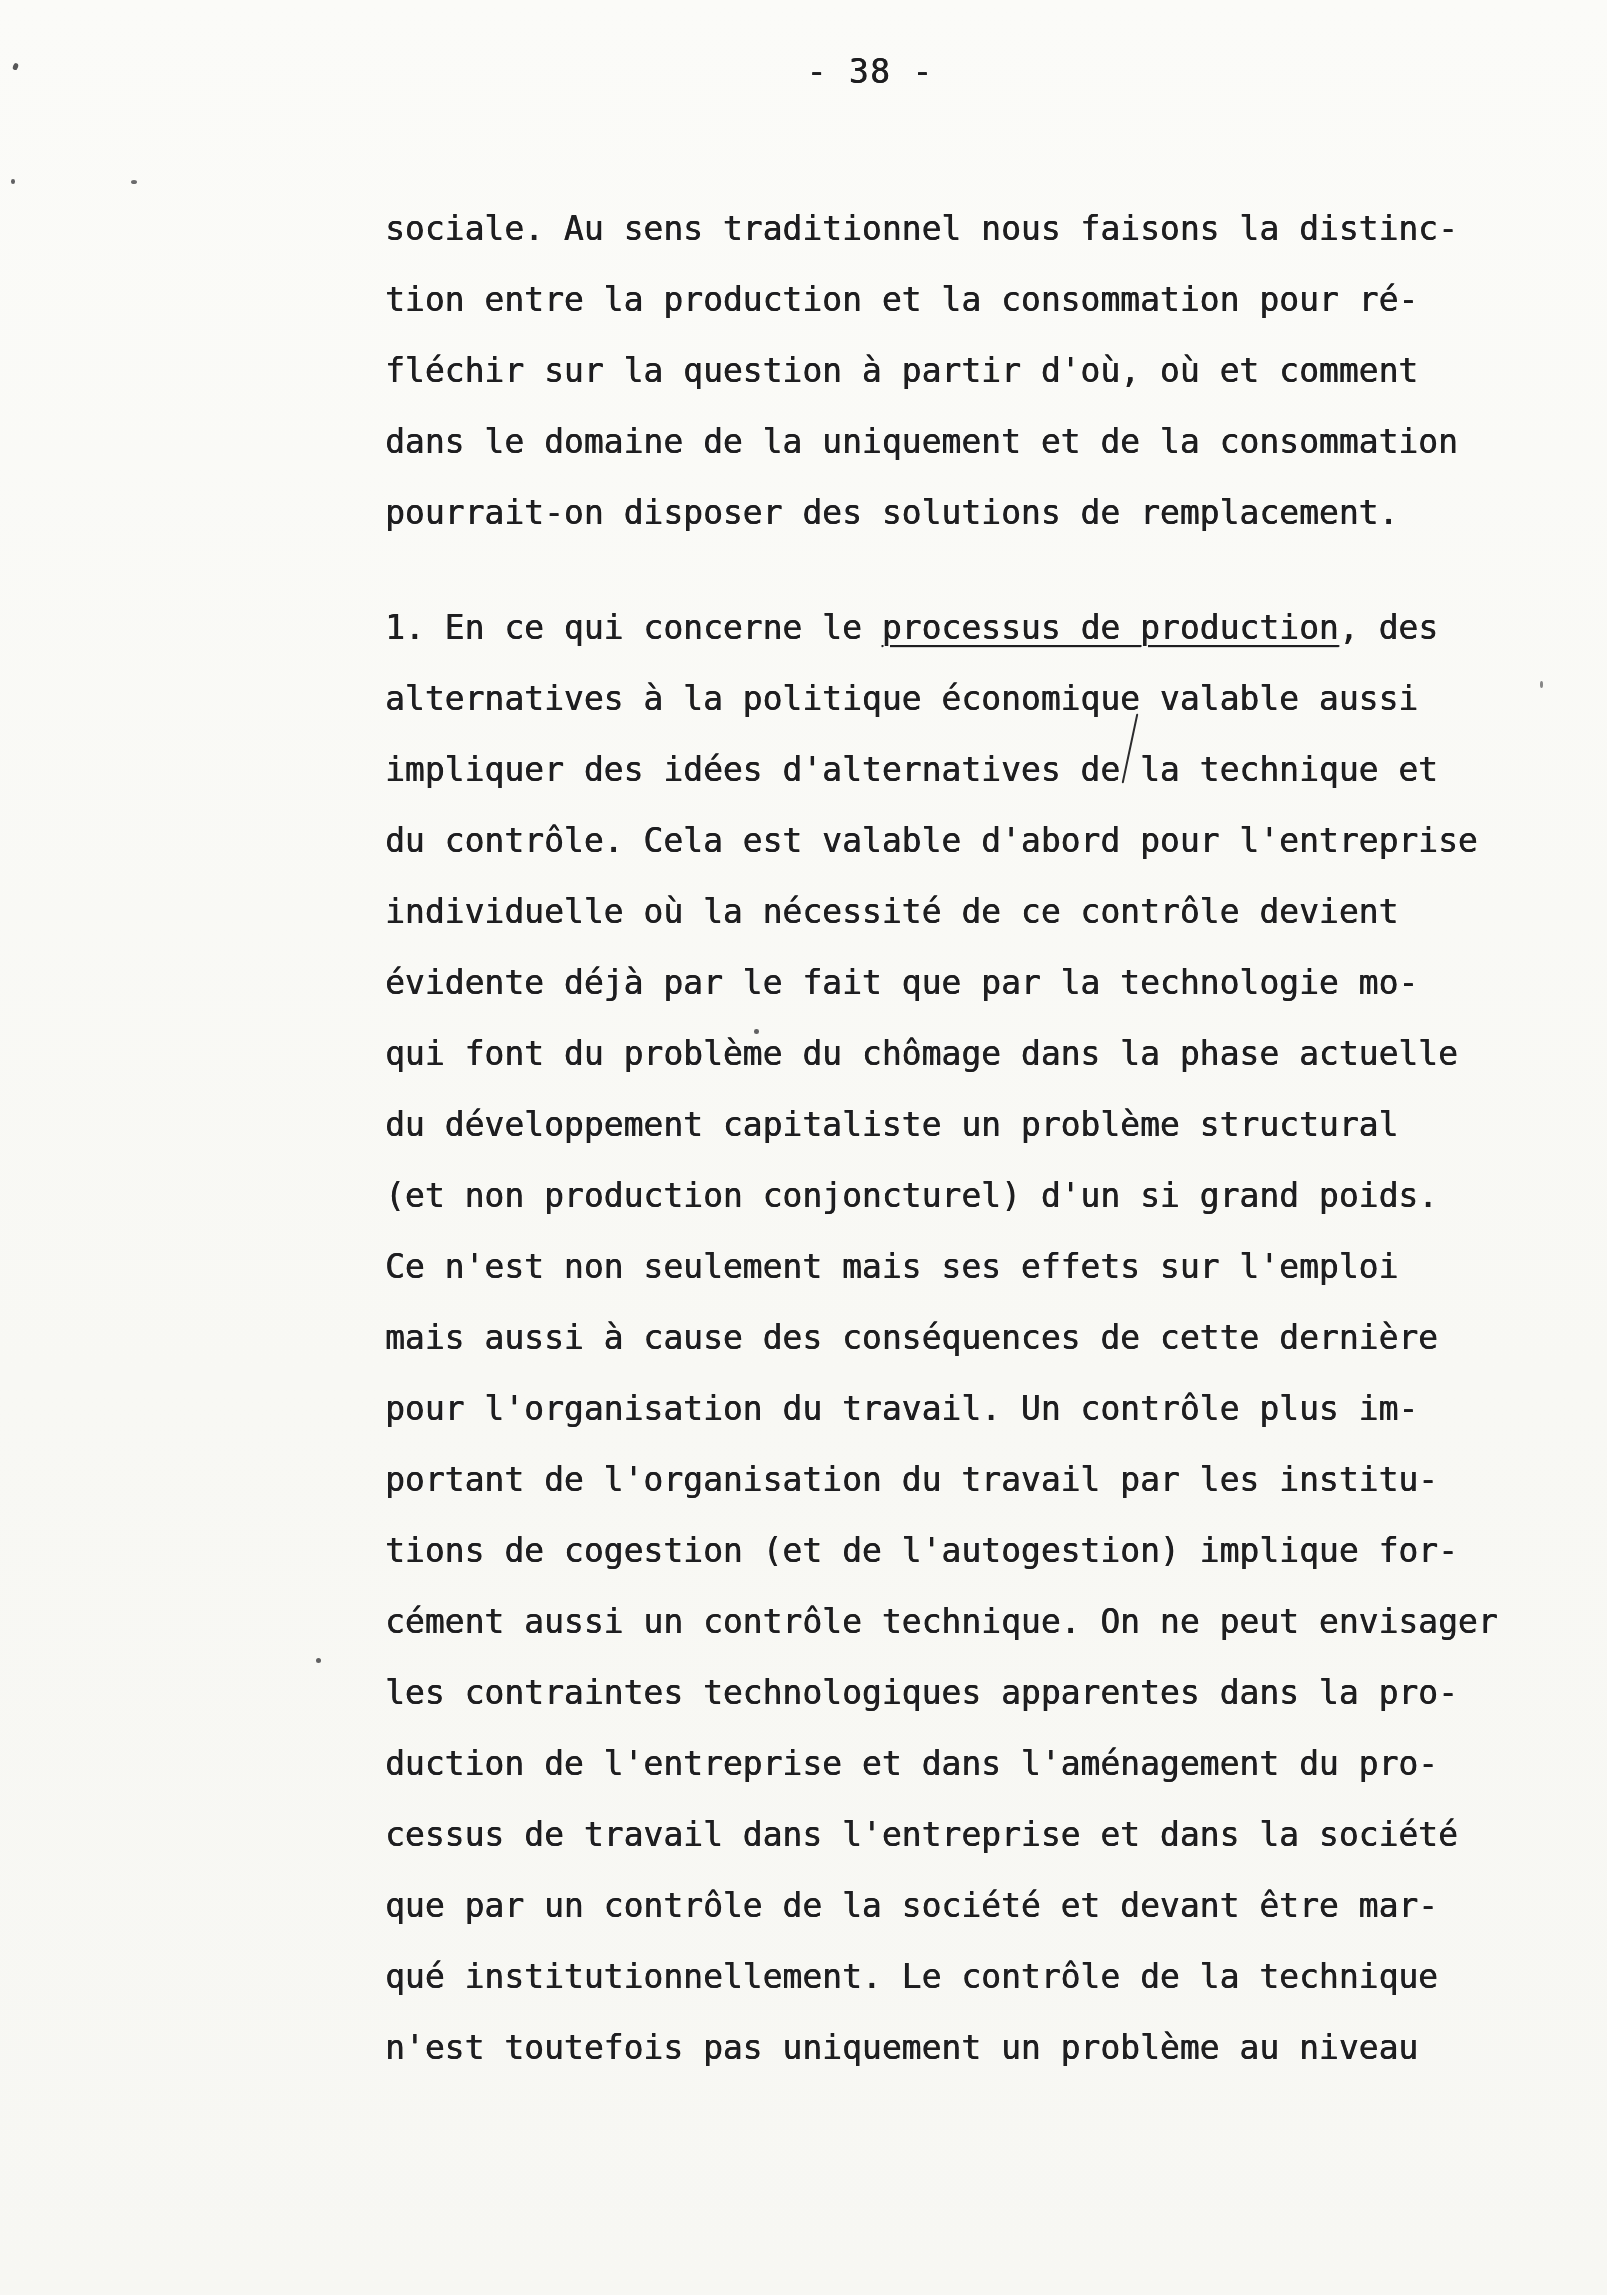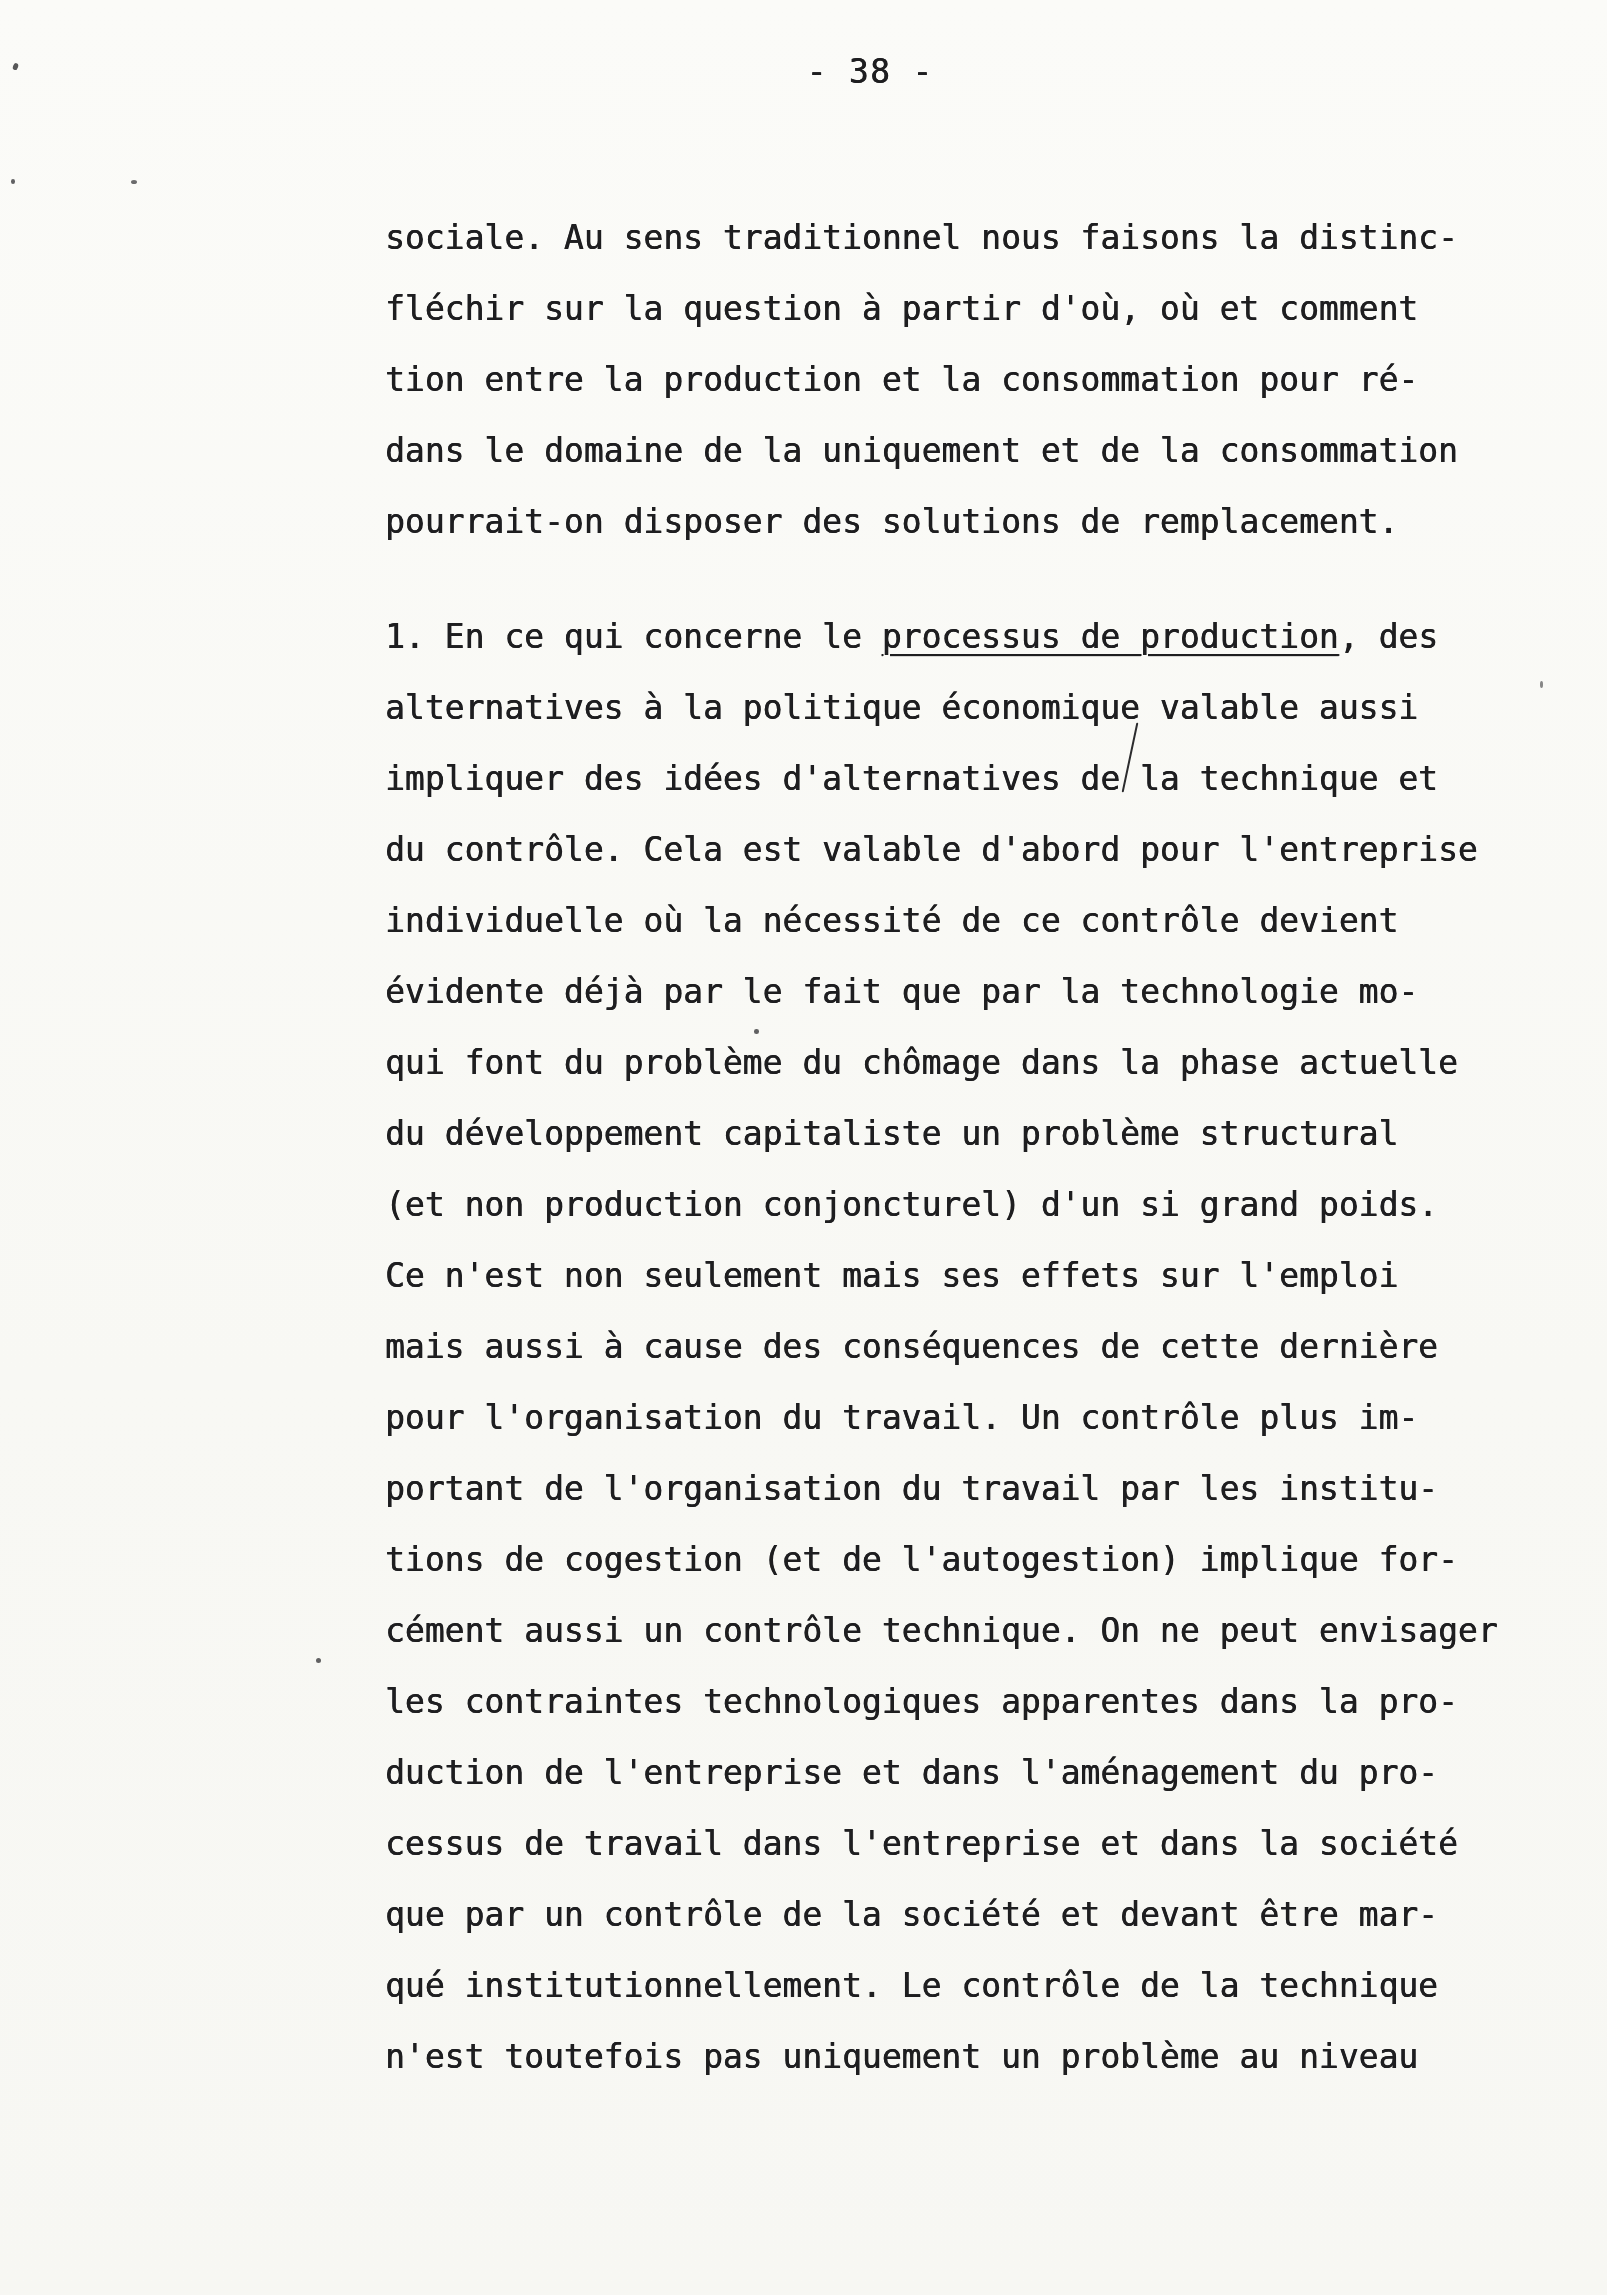--- a/index.html
+++ b/index.html
@@ -24,21 +24,21 @@
     left: 0;
     width: 100%;
     text-align: center;
     transform: translateX(66px);
     font-size: 33px;
     letter-spacing: 1.3px;
   }
 
   .text-block {
     position: absolute;
-    top: 202px;
+    top: 193px;
     left: 385px;
     width: 1183px;
     font-size: 33px;
     line-height: 71px;
   }
 
   .paragraph + .paragraph { margin-top: 44px; }
 
   .line {
     position: relative;
@@ -83,22 +83,22 @@
   <span class="speck s2"></span>
   <span class="speck s3"></span>
   <span class="speck s4"></span>
   <span class="speck s5"></span>
   <span class="speck s6"></span>
 
   <div class="text-block">
 
     <div class="paragraph">
       <div class="line">sociale. Au sens traditionnel nous faisons la distinc-</div>
+      <div class="line">tion entre la production et la consommation pour ré-</div>
       <div class="line">fléchir sur la question à partir d'où, où et comment</div>
-      <div class="line">tion entre la production et la consommation pour ré-</div>
       <div class="line">dans le domaine de la uniquement et de la consommation</div>
       <div class="line">pourrait-on disposer des solutions de remplacement.</div>
     </div>
 
     <div class="paragraph">
       <div class="line"><span>1. En ce qui concerne le </span><span class="underlined">processus de production</span><span>, des</span></div>
       <div class="line">alternatives à la politique économique valable aussi</div>
       <div class="line"><span>impliquer des idées d'alternatives de la technique et</span><span class="insertion-caret"></span></div>
       <div class="line">du contrôle. Cela est valable d'abord pour l'entreprise</div>
       <div class="line">individuelle où la nécessité de ce contrôle devient</div>

